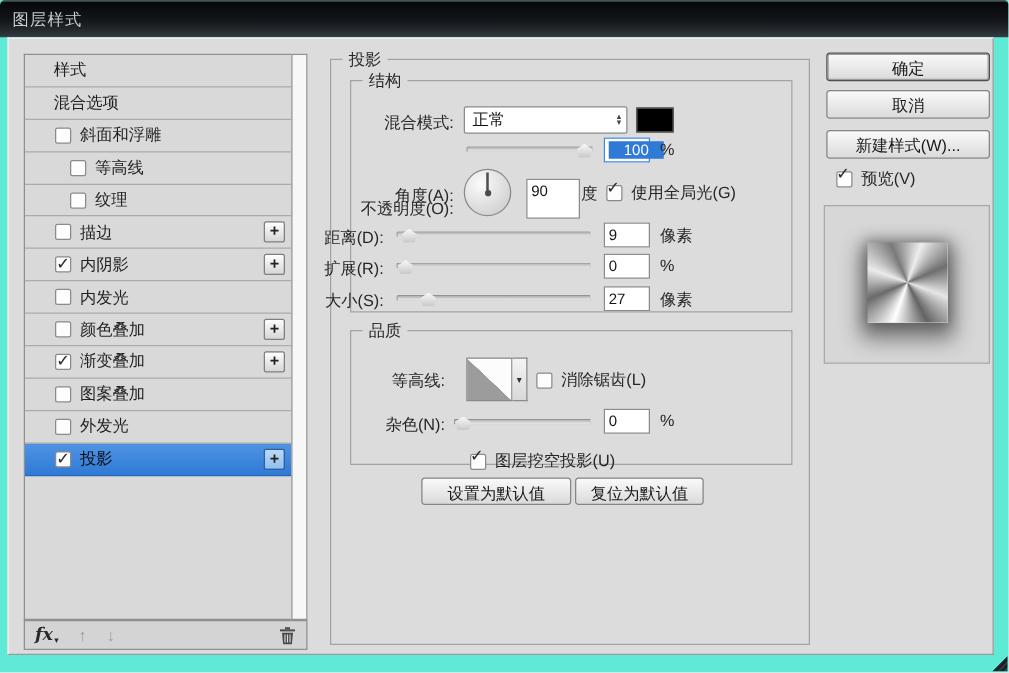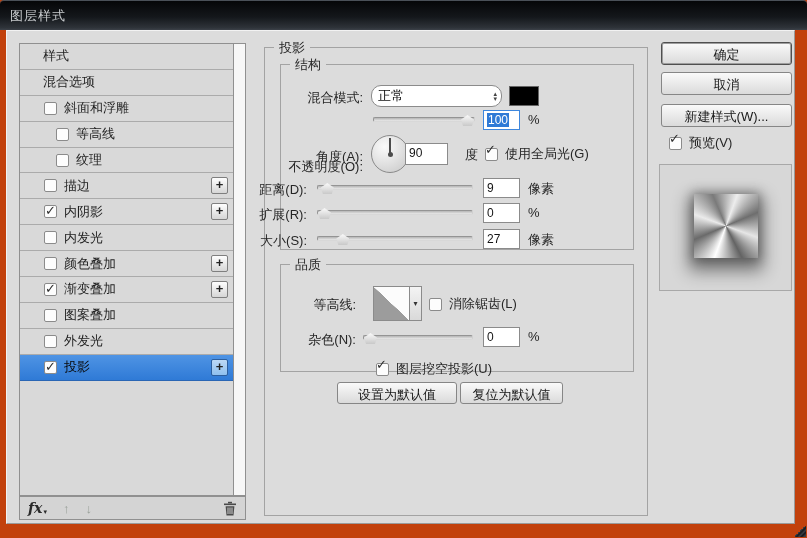--- a/index.html
+++ b/index.html
@@ -1,19 +1,19 @@
 <!DOCTYPE html>
 <html><head>
 <meta charset="utf-8">
 <style>
   * { margin:0; padding:0; box-sizing:border-box; }
   html,body { width:807px; height:538px; }
   body { font-family:"Liberation Sans","DejaVu Sans",sans-serif; font-size:13px; color:#1c1c1c; }
 
-  .dialog { position:relative; width:807px; height:538px; background:#c2410c; overflow:hidden; }
+  .dialog { position:relative; width:807px; height:538px; background:#5eead4; overflow:hidden; }
 
   
   .titlebar { position:absolute; left:0; top:0; width:100%; height:30px;
     background:linear-gradient(#050608, #14171b 55%, #2e3339 92%, #3c4148);
     border-top:1px solid #4a5058; border-radius:4px 4px 0 0; }
   .titlebar .title { position:absolute; left:10px; top:6px; font-size:13px; color:#c9cccf; letter-spacing:1px; }
 
   
   .dlg-body { position:absolute; left:6px; top:30px; width:789px; height:494px;
     background:#dcdcdc; border:1px solid #f2f2f2; border-right-color:#9a9a9a; border-bottom-color:#9a9a9a; }
@@ -70,21 +70,21 @@
     border:1px solid; border-color:#949494 #cfcfcf #d8d8d8 #949494; }
   .thumb { position:absolute; top:-3px; width:13px; height:11px;
     background:linear-gradient(#fafafa,#c9c9c9);
     clip-path:polygon(50% 0, 100% 42%, 84% 100%, 16% 100%, 0 42%);
     filter:drop-shadow(0 0 1px #6f6f6f); }
 
   
   .vbox { position:absolute; width:37px; height:20px; background:#fff; border:1px solid #8b8b8b;
     font-size:12px; padding:2px 3px; color:#141414; }
   .vbox.focused { border-color:#3f87dd; }
-  .vbox.focused .selval { background:#2f7ad6; color:#fff; padding:0 1px; }
+  .vbox.focused .selval { background:#2f7ad6; color:#fff; padding:0 12px; }
   .unit { position:absolute; font-size:13px; color:#262626; }
 
   
   .dial { position:absolute; width:38px; height:38px; border-radius:50%;
     background:radial-gradient(circle at 35% 30%, #fbfbfb, #dedede 55%, #c6c6c6);
     border:1px solid #8a8a8a; }
   .dial .needle { position:absolute; left:17px; top:2px; width:2px; height:17px; background:#4c4c4c; }
   .dial .hub { position:absolute; left:16px; top:16px; width:5px; height:5px; border-radius:50%; background:#4c4c4c; }
 
   
@@ -198,21 +198,21 @@
       </svg>
     </div>
 
     <div class="gbox" style="left:257px; top:16px; width:384px; height:469px;">
       <span class="legend">投影</span>
 
       <div class="gbox" style="left:15px; top:16px; width:354px; height:186px;">
         <span class="legend">结构</span>
 
         <span class="rowlbl" style="right:270px; top:24px;">混合模式:</span>
-        <div class="select" style="left:90px; top:20px; width:131px; height:22px;border-radius:10px;">
+        <div class="select" style="left:90px; top:20px; width:131px; height:22px;">
           <span class="sel-txt">正常</span>
           <span class="stepper">
             <span>▴</span>
             <span>▾</span>
           </span>
         </div>
         <span class="swatch" style="left: 228px; top: 21px; width: 30px; height: 20px; background: rgb(0, 0, 0);"></span>
 
         <span class="rowlbl" style="right:270px; top:49px;margin-top:44px;">不透明度(O):</span>
         <div class="slider" style="left:92px; top:52px; width:102px;">
@@ -221,21 +221,21 @@
         <div class="vbox focused" style="left:202px; top:45px;">
           <span class="selval">100</span>
         </div>
         <span class="unit" style="left:247px; top:47px;">%</span>
 
         <span class="rowlbl" style="right:270px; top:83px;">角度(A):</span>
         <div class="dial" style="left:90px; top:70px;">
           <span class="needle"></span>
           <span class="hub"></span>
         </div>
-        <div class="vbox" style="left:124px; top:78px; width:43px; height:22px;">
+        <div class="vbox" style="left:140px; top:78px; width:43px; height:32px;">
           <span>90</span>
         </div>
         <span class="unit" style="left:184px; top:81px;">度</span>
         <div class="checkline" style="left:204px; top:80px;">
           <span class="cb on"></span>
           <span class="txt">使用全局光(G)</span>
         </div>
 
         <span class="rowlbl" style="right:326px; top:116px;">距离(D):</span>
         <div class="slider" style="left:36px; top:120px; width:156px;">

